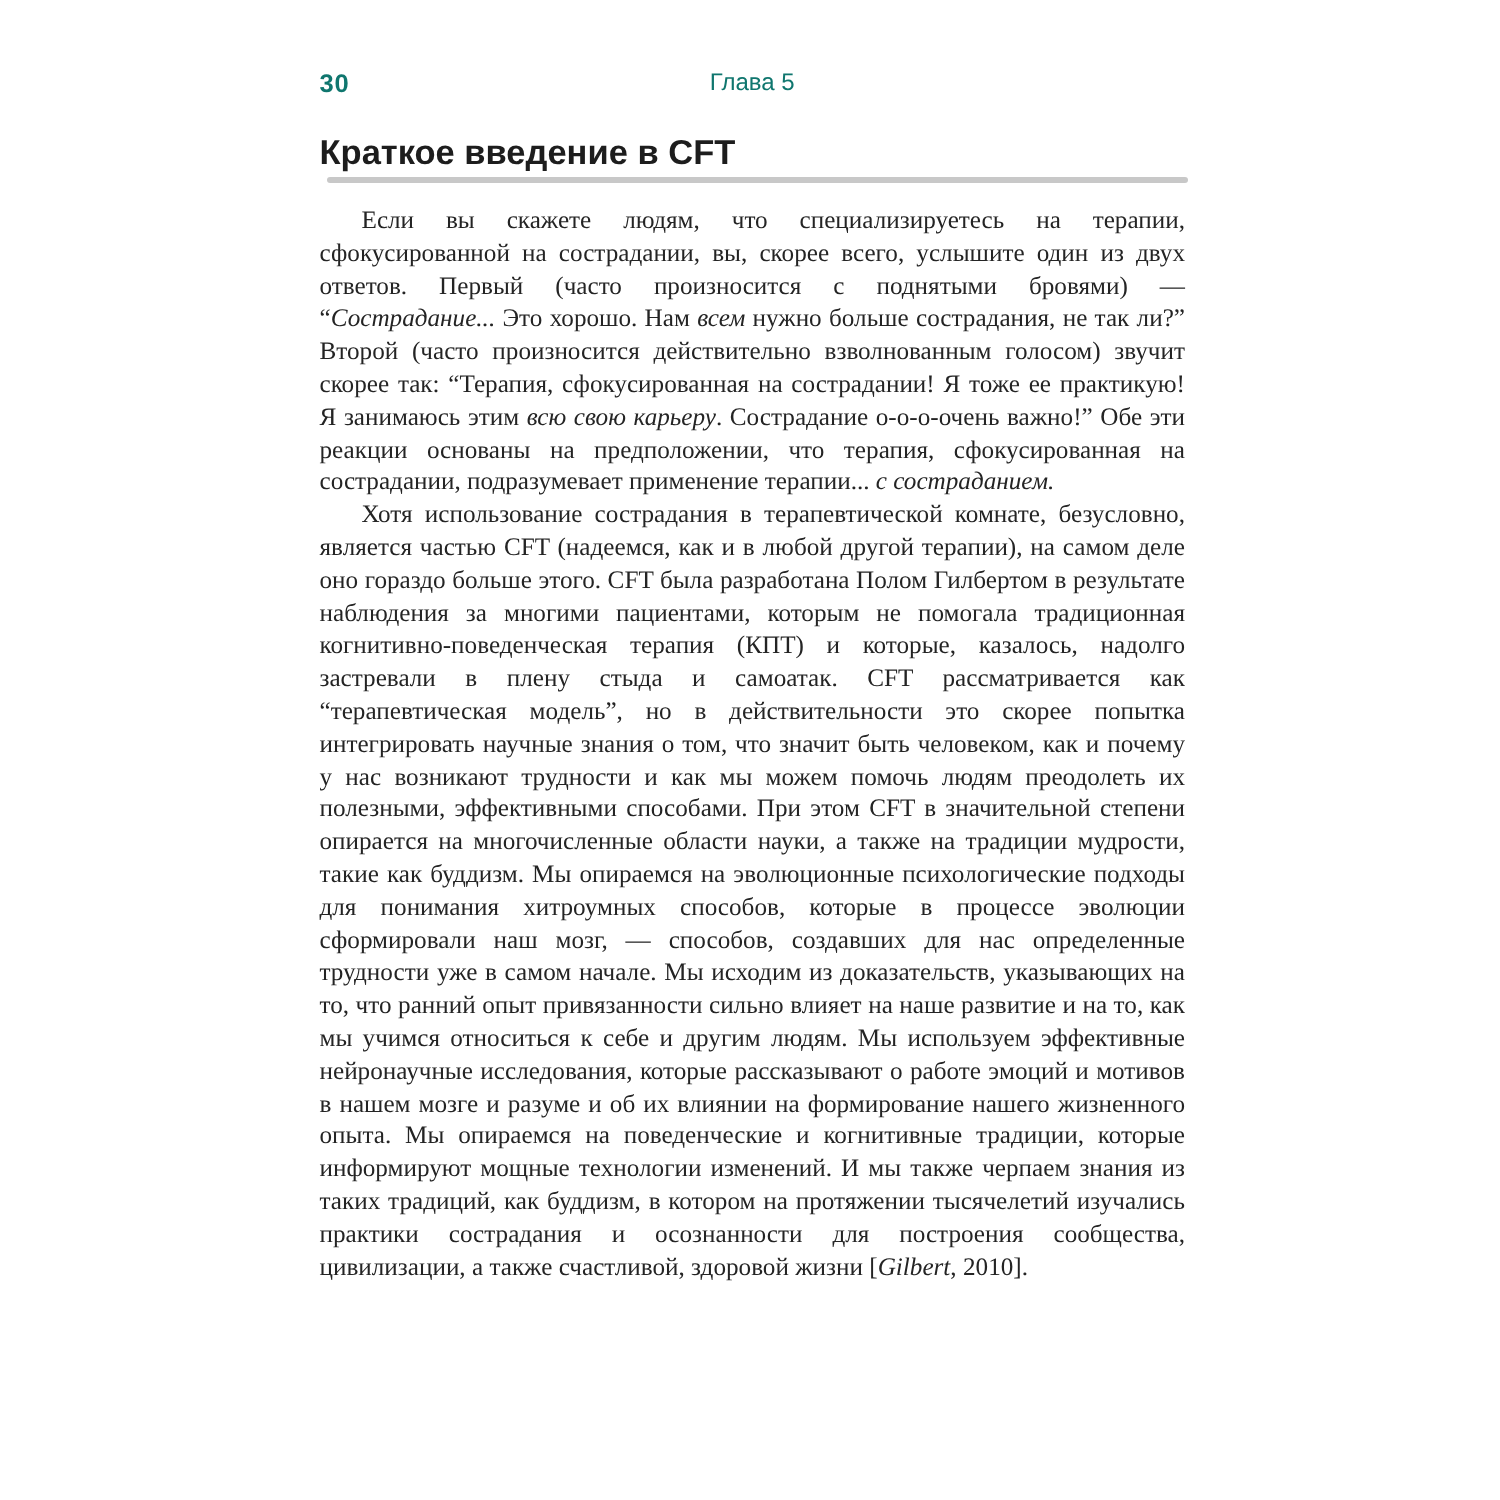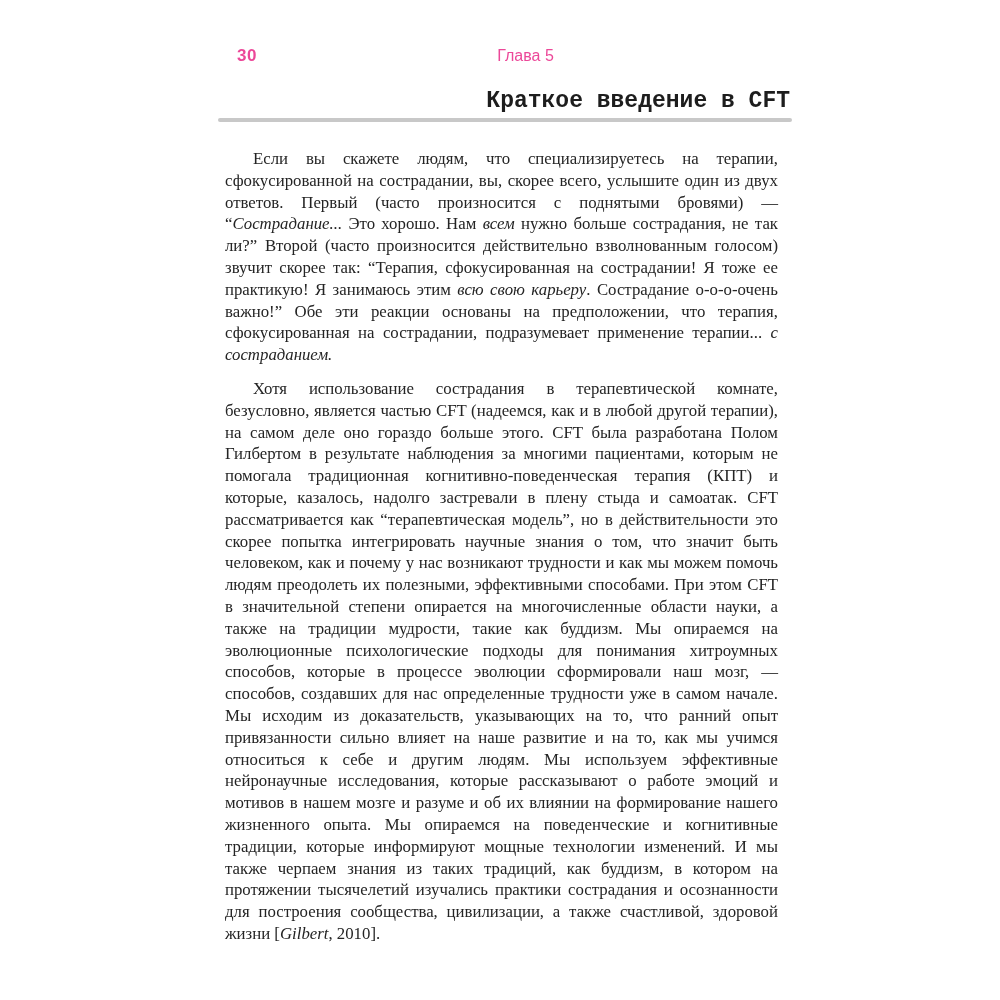--- a/index.html
+++ b/index.html
@@ -14,22 +14,21 @@
     background: #ffffff;
     overflow: hidden;
   }
   .running-head {
     position: absolute;
     top: 46px;
     left: 213px;
     width: 577px;
     height: 22px;
     font-family: "Liberation Sans", sans-serif;
-    color: #ec4899;
-    margin-left: 24px;
+    color: #0f766e;
   }
   .page-number {
     position: absolute;
     left: 0;
     top: 0;
     font-size: 17px;
     font-weight: bold;
     letter-spacing: 0.5px;
   }
   .chapter-label {
@@ -40,22 +39,22 @@
     text-align: center;
     font-size: 16px;
     font-weight: normal;
   }
   .section-title {
     position: absolute;
     top: 88px;
     left: 213px;
     width: 577px;
     margin: 0;
-    text-align: right;
-    font-family: Liberation Mono, monospace;
+    text-align: left;
+    font-family: Liberation Sans, sans-serif;
     font-size: 23px;
     line-height: 26px;
     font-weight: bold;
     color: #1d1d1d;
   }
   .title-rule {
     position: absolute;
     top: 118px;
     left: 218px;
     width: 574px;
@@ -68,21 +67,21 @@
     top: 136px;
     left: 213px;
     width: 577px;
     font-family: "Liberation Serif", serif;
     font-size: 16.8px;
     line-height: 21.8px;
     text-align: justify;
     color: #242424;
   }
   .body-text p {
-    margin: 12px;
+    margin: 0;
     padding: 0;
     text-indent: 28px;
   }
   .body-text em {
     font-style: italic;
   }
 </style>
 </head>
 <body>
 

